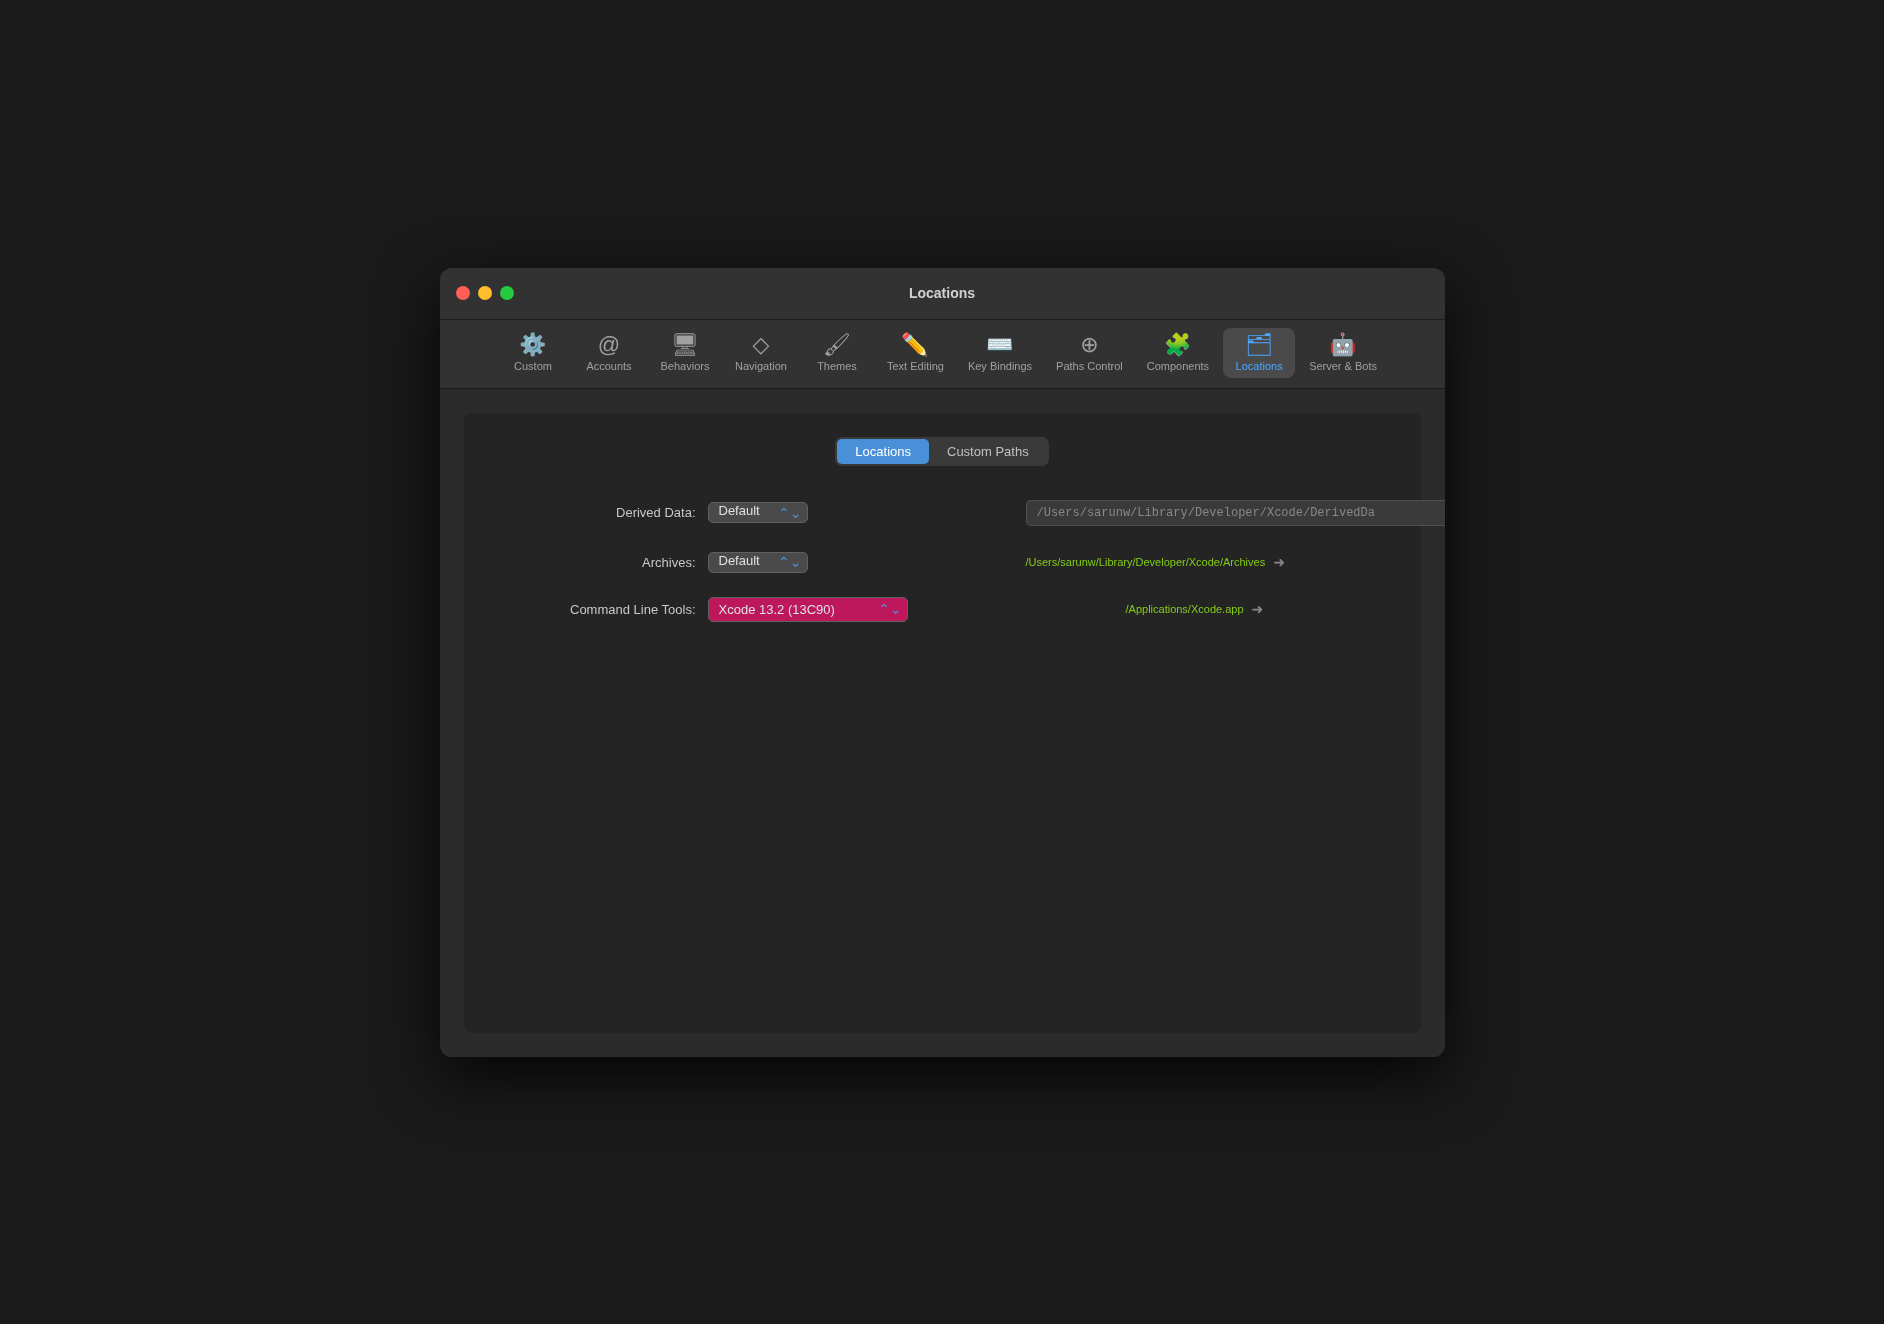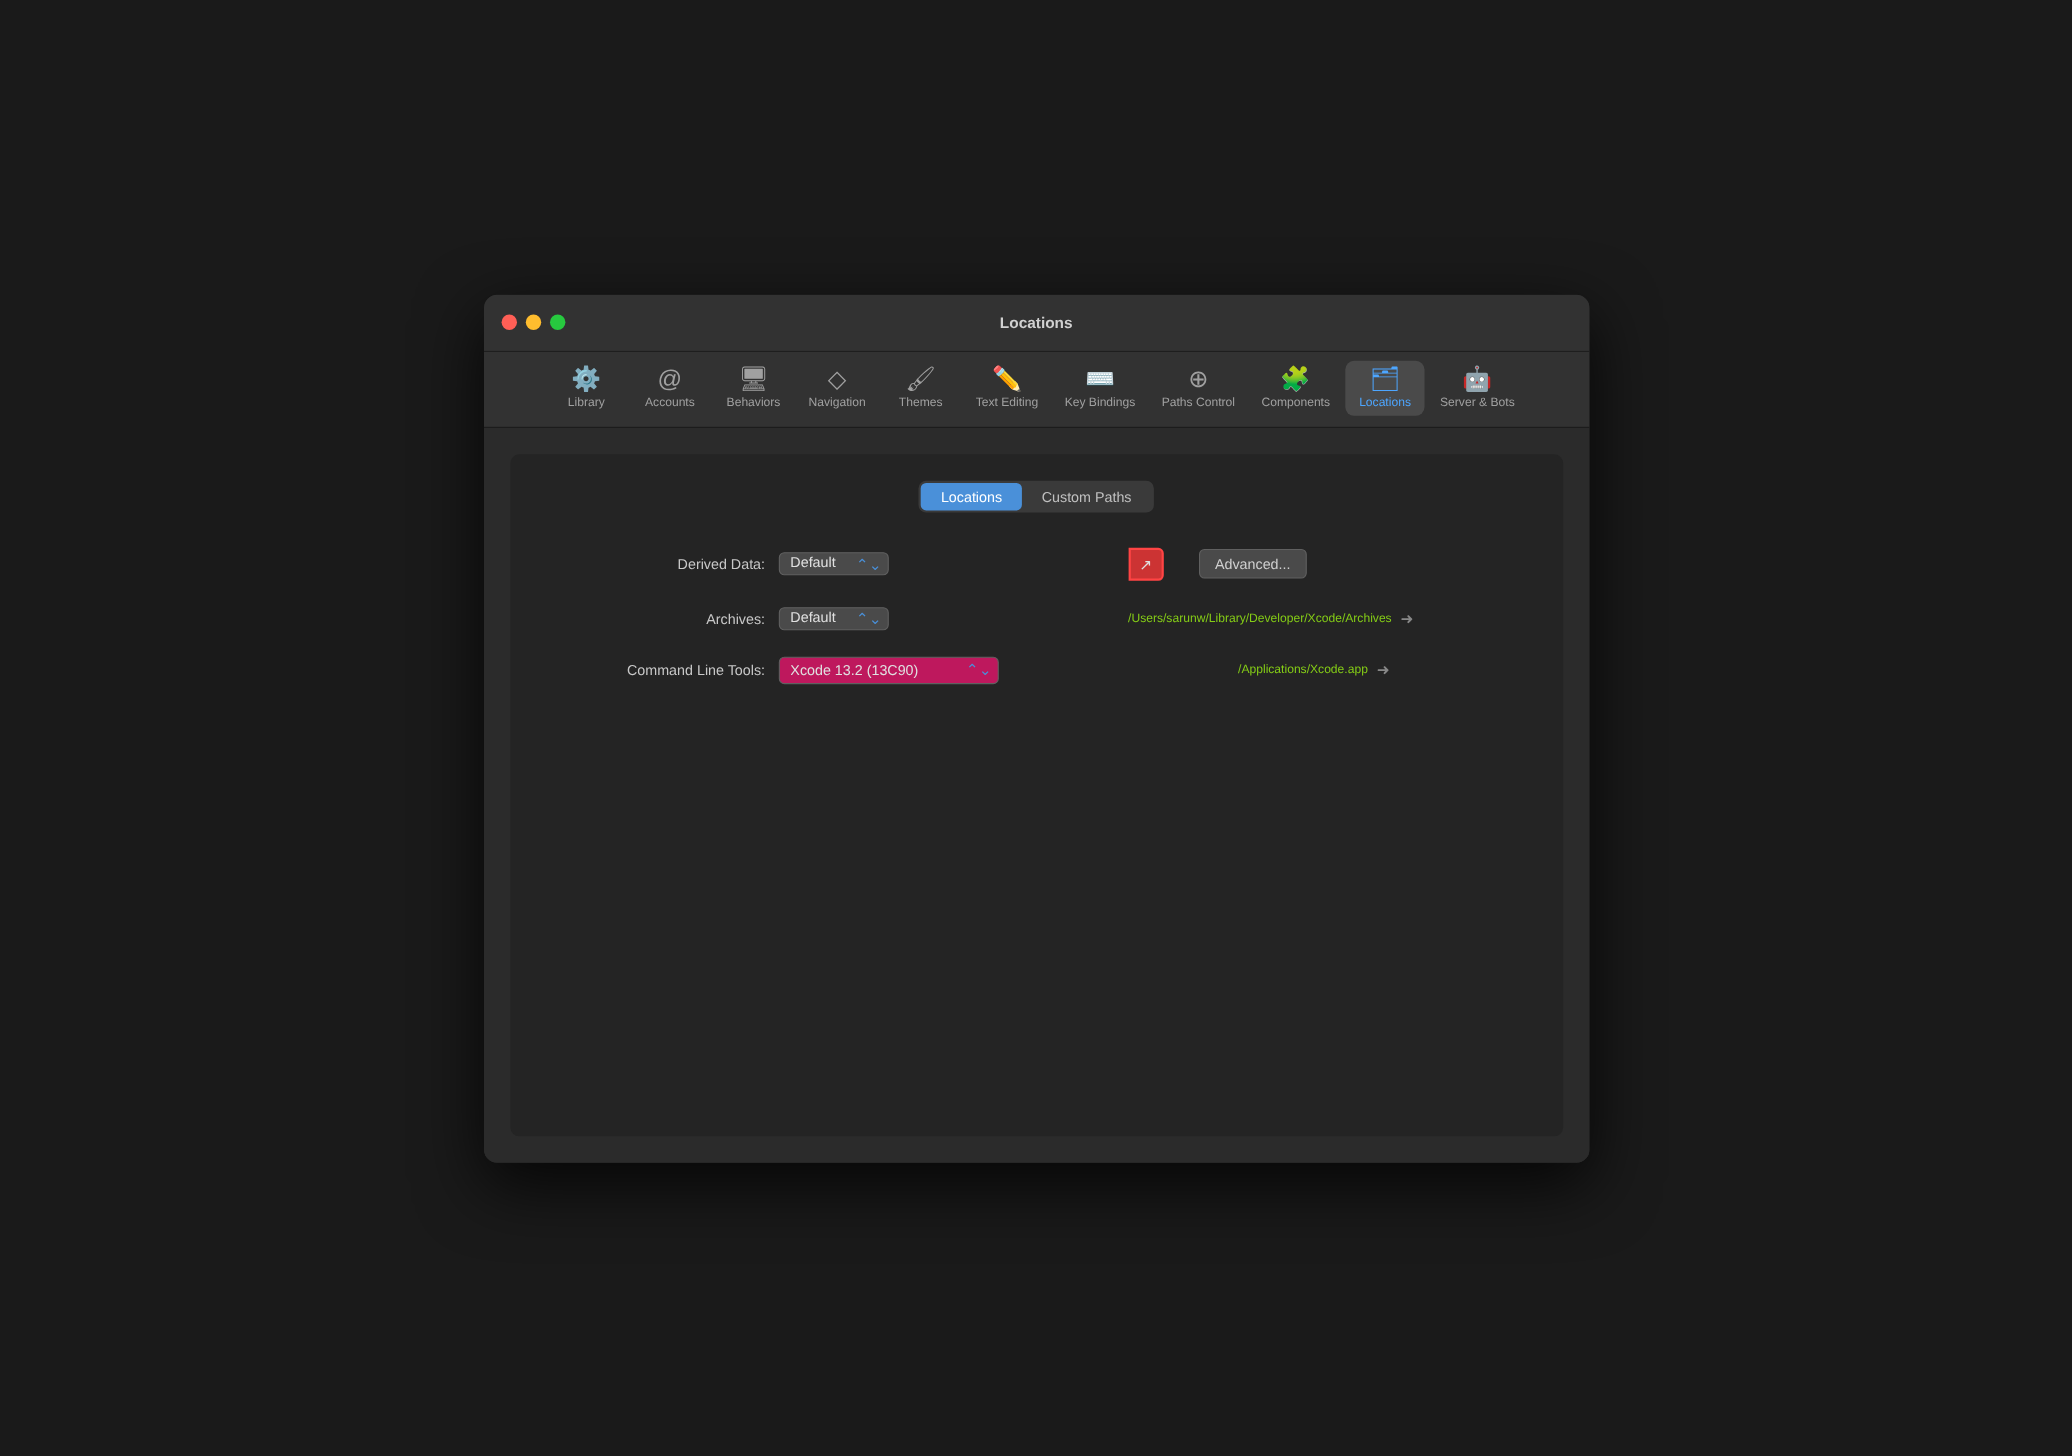--- a/index.html
+++ b/index.html
@@ -246,21 +246,21 @@
       <div class="traffic-light tl-close"></div>
       <div class="traffic-light tl-minimize"></div>
       <div class="traffic-light tl-maximize"></div>
     </div>
     <span class="window-title">Locations</span>
   </div>
 
   <div class="toolbar">
     <div class="toolbar-item">
       <span class="icon">⚙️</span>
-      <span class="label">Library</span>
+      <span class="label">Custom</span>
     </div>
     <div class="toolbar-item">
       <span class="icon">@</span>
       <span class="label">Accounts</span>
     </div>
     <div class="toolbar-item">
       <span class="icon">🖥</span>
       <span class="label">Behaviors</span>
     </div>
     <div class="toolbar-item">
@@ -314,20 +314,21 @@
             <span class="form-label">Derived Data:</span>
             <div class="select-container">
               <select class="form-select">
                 <option>Default</option>
               </select>
               <span class="select-arrow">⌃⌄</span>
             </div>
           </div>
           <div class="path-row">
             <div class="path-input-wrap">
+              <input class="path-field" type="text" value="/Users/sarunw/Library/Developer/Xcode/DerivedDa" readonly="" style="">
               <div class="reveal-btn">
                 <span class="reveal-icon">↗</span>
               </div>
             </div>
             <button class="advanced-btn">Advanced...</button>
           </div>
         </div>
 
         <div class="form-row">
           <div class="form-line">

